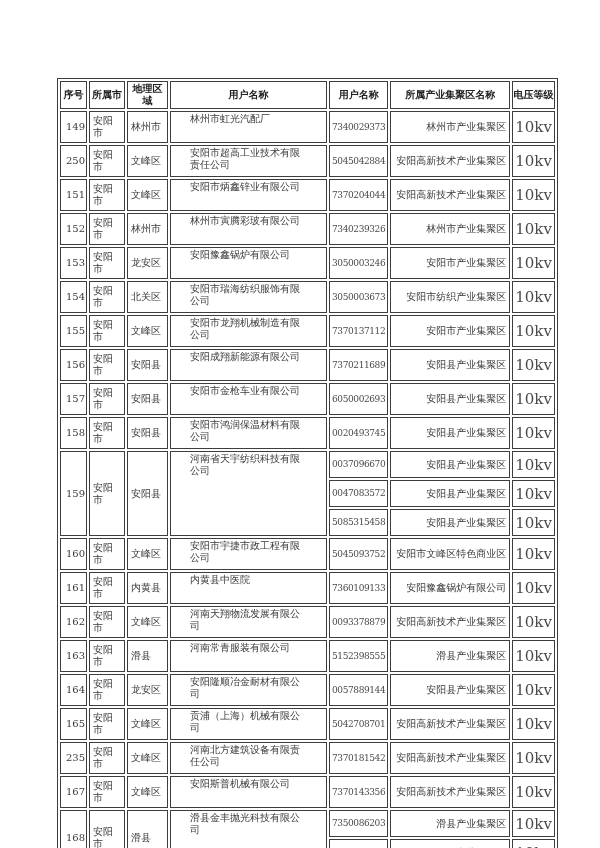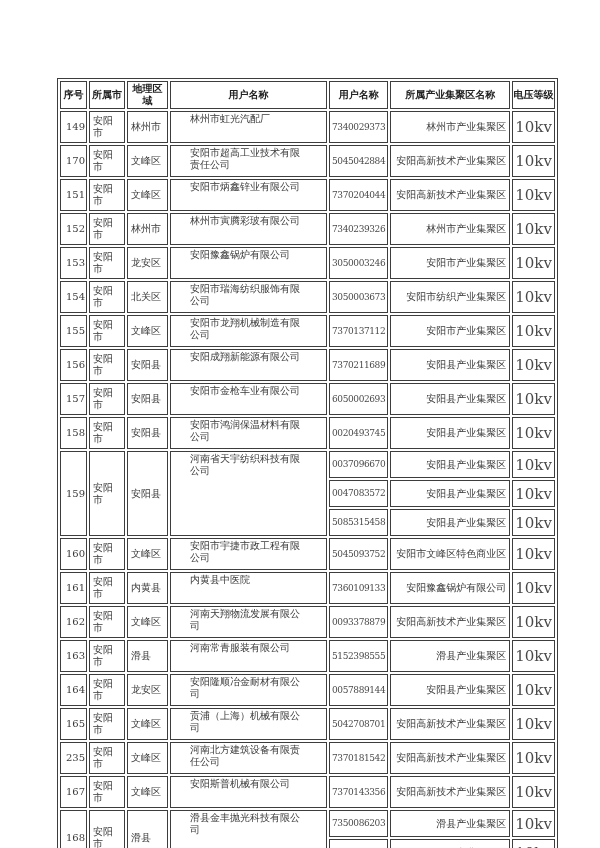--- a/index.html
+++ b/index.html
@@ -78,21 +78,21 @@
         <tr>
           <td class="no" rowspan="1">149</td>
           <td class="city" rowspan="1">安阳市</td>
           <td class="region" rowspan="1">林州市</td>
           <td class="user" rowspan="1">林州市虹光汽配厂</td>
           <td class="account">7340029373</td>
           <td class="cluster">林州市产业集聚区</td>
           <td class="voltage">10kv</td>
         </tr>
         <tr>
-          <td class="no" rowspan="1">170</td>
+          <td class="no" rowspan="1">250</td>
           <td class="city" rowspan="1">安阳市</td>
           <td class="region" rowspan="1">文峰区</td>
           <td class="user" rowspan="1">安阳市超高工业技术有限责任公司</td>
           <td class="account">5045042884</td>
           <td class="cluster">安阳高新技术产业集聚区</td>
           <td class="voltage">10kv</td>
         </tr>
         <tr>
           <td class="no" rowspan="1">151</td>
           <td class="city" rowspan="1">安阳市</td>

